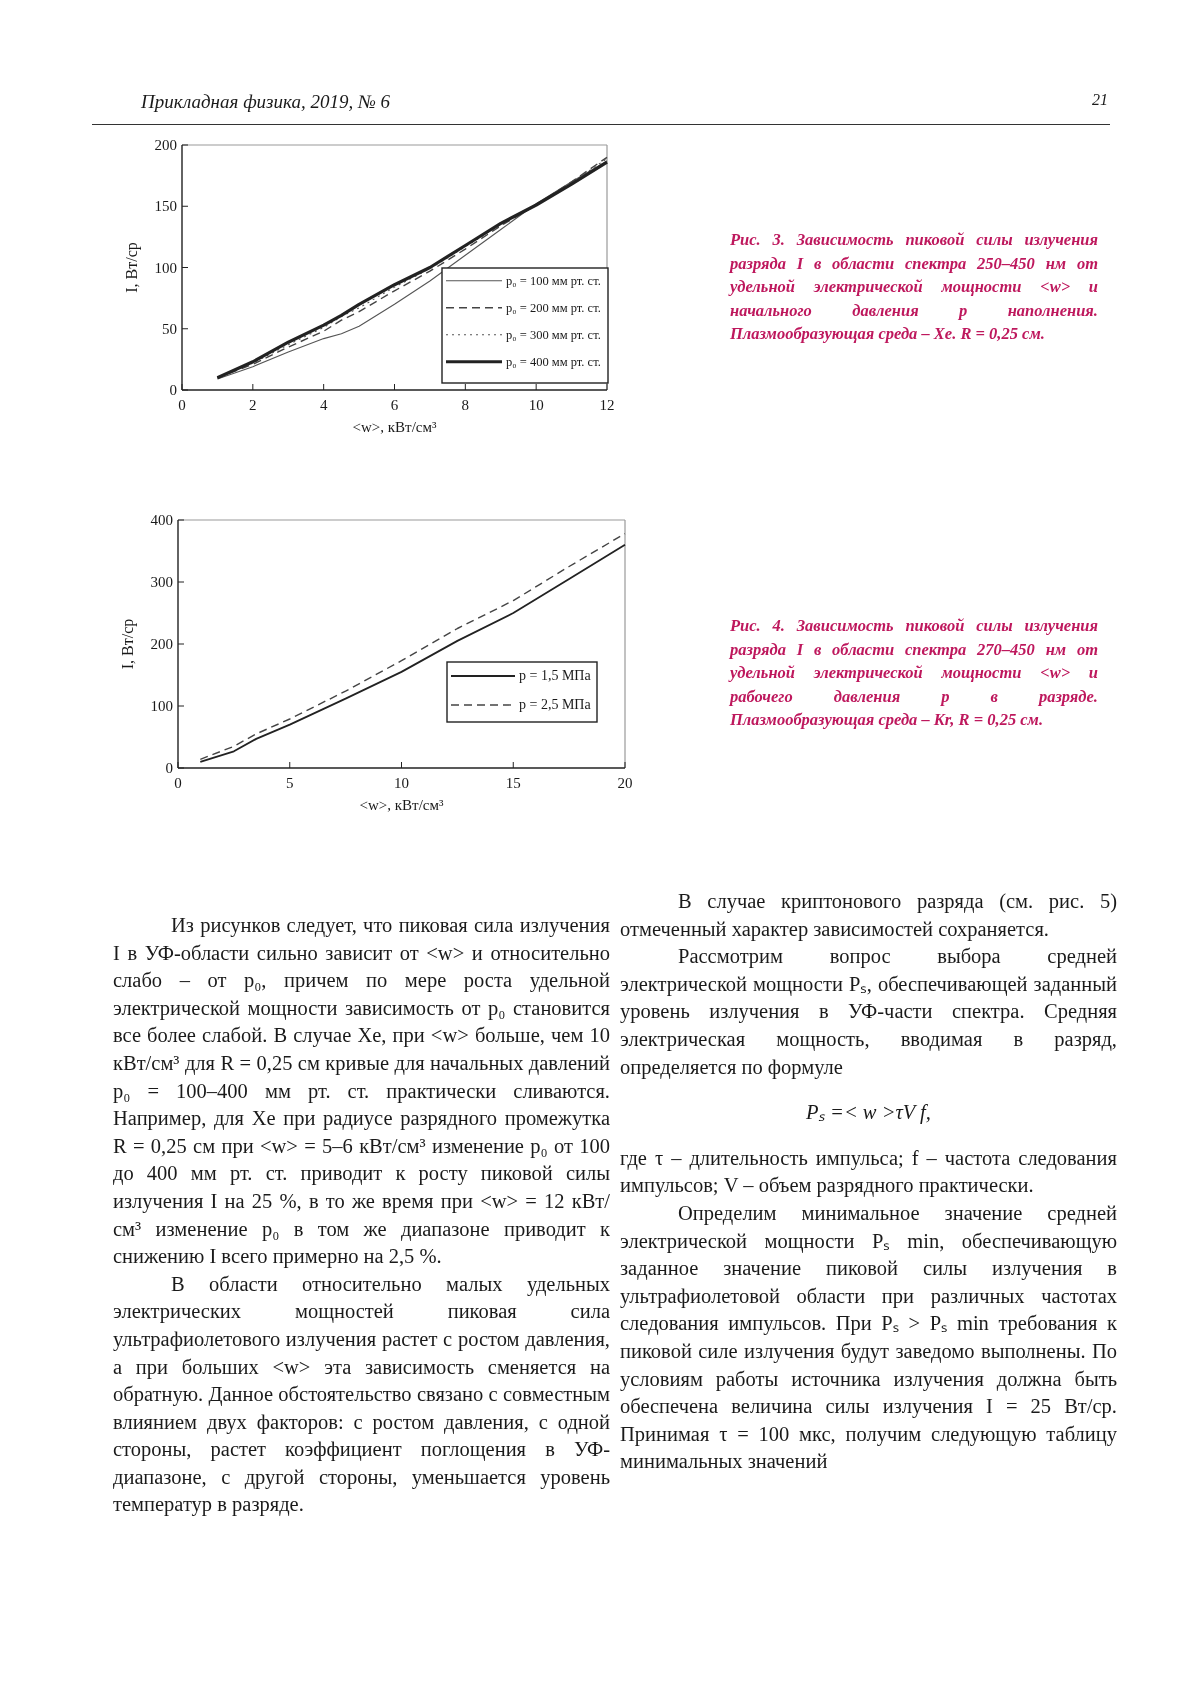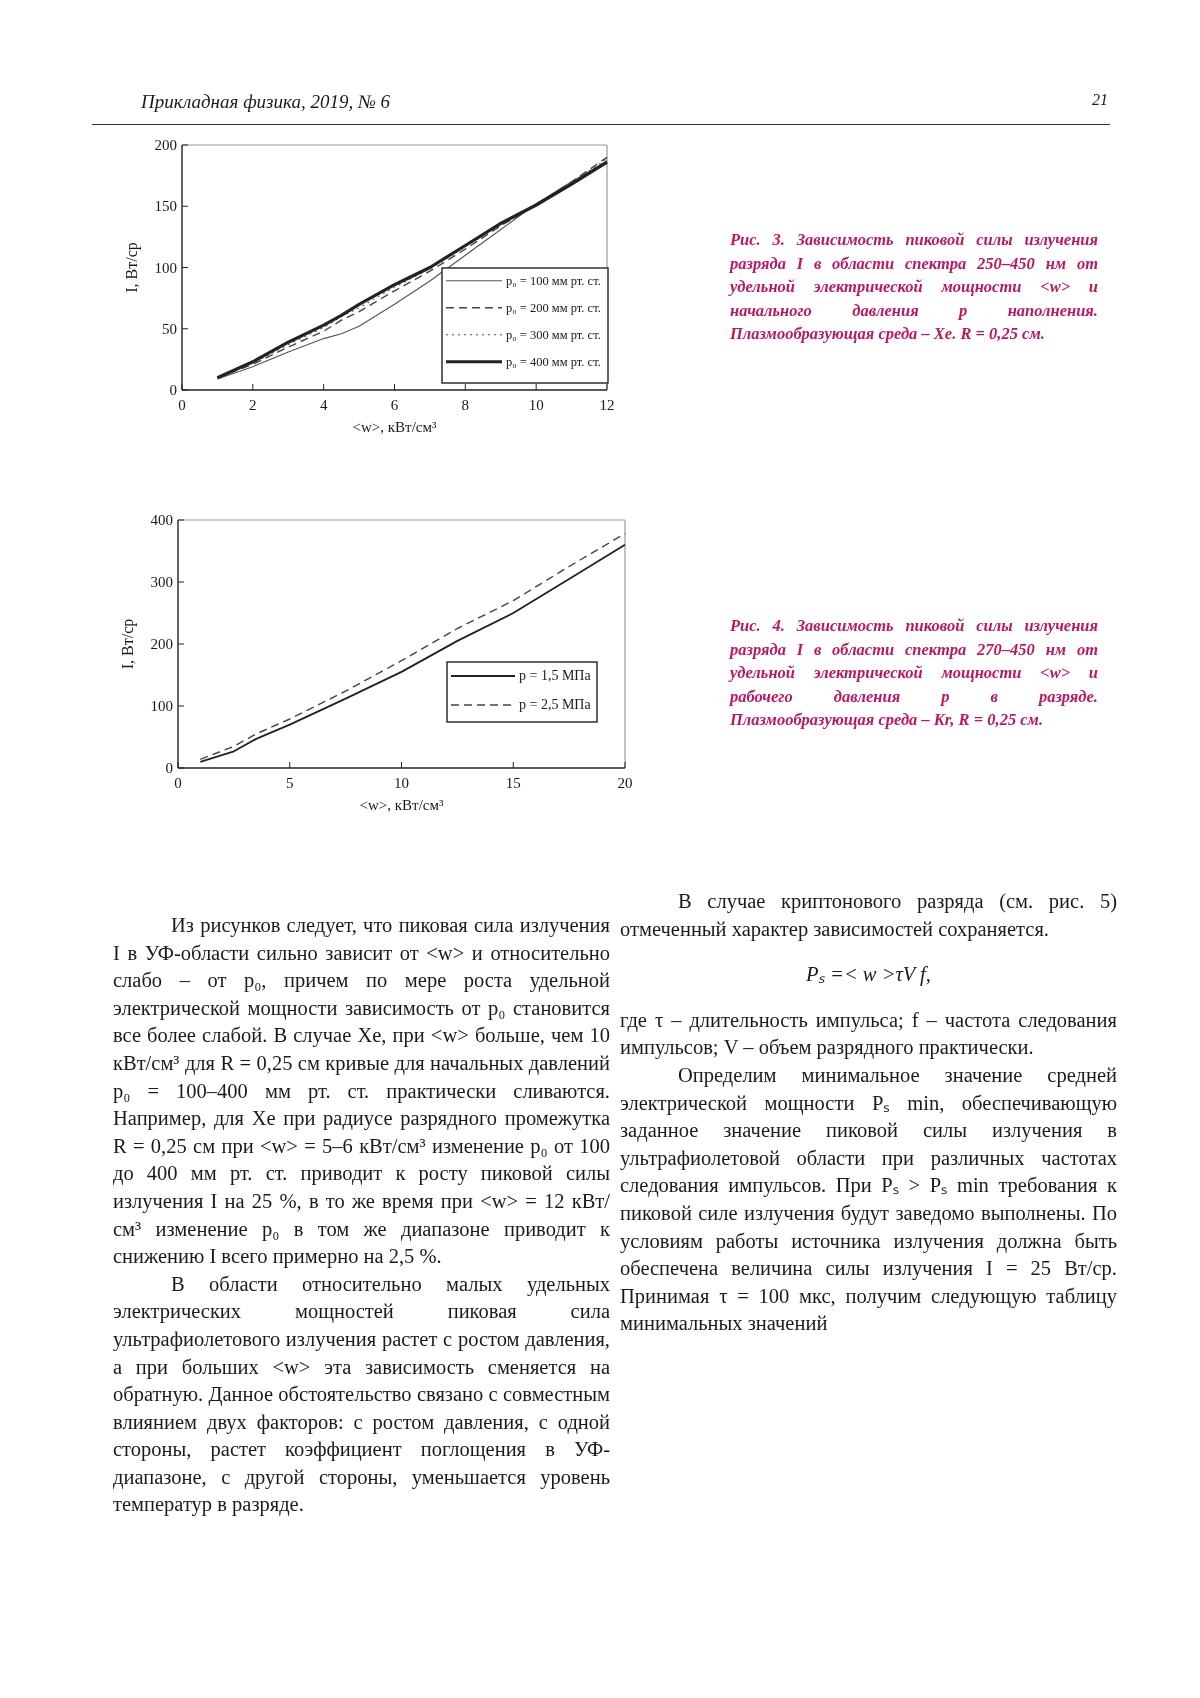--- a/index.html
+++ b/index.html
@@ -117,16 +117,17 @@
     </svg>
 </div>
 <div class="caption" style="left:730px; top:614px;">Рис. 4. Зависимость пиковой силы излучения разряда I в области спектра 270–450 нм от удельной электрической мощности &lt;w&gt; и рабочего давления p в разряде. Плазмообразующая среда – Kr, R = 0,25 см.</div>
 
 <div class="col col-left">
   <p class="indent">Из рисунков следует, что пиковая сила излучения I в УФ-области сильно зависит от &lt;w&gt; и относительно слабо – от p₀, причем по мере роста удельной электрической мощности зависимость от p₀ становится все более слабой. В случае Xe, при &lt;w&gt; больше, чем 10 кВт/см³ для R = 0,25 см кривые для начальных давлений p₀ = 100–400 мм рт. ст. практически сливаются. Например, для Xe при радиусе разрядного промежутка R = 0,25 см при &lt;w&gt; = 5–6 кВт/см³ изменение p₀ от 100 до 400 мм рт. ст. приводит к росту пиковой силы излучения I на 25 %, в то же время при &lt;w&gt; = 12 кВт/см³ изменение p₀ в том же диапазоне приводит к снижению I всего примерно на 2,5 %.</p>
   <p class="indent">В области относительно малых удельных электрических мощностей пиковая сила ультрафиолетового излучения растет с ростом давления, а при больших &lt;w&gt; эта зависимость сменяется на обратную. Данное обстоятельство связано с совместным влиянием двух факторов: с ростом давления, с одной стороны, растет коэффициент поглощения в УФ-диапазоне, с другой стороны, уменьшается уровень температур в разряде.</p>
 </div>
 <div class="col col-right">
   <p class="indent">В случае криптонового разряда (см. рис. 5) отмеченный характер зависимостей сохраняется.</p>
+  <p class="indent">Рассмотрим вопрос выбора средней электрической мощности Pₛ, обеспечивающей заданный уровень излучения в УФ-части спектра. Средняя электрическая мощность, вводимая в разряд, определяется по формуле</p>
   <p class="formula">Pₛ =&lt; w &gt;τV f,</p>
   <p>где τ – длительность импульса; f – частота следования импульсов; V – объем разрядного практически.</p>
   <p class="indent">Определим минимальное значение средней электрической мощности Pₛ min, обеспечивающую заданное значение пиковой силы излучения в ультрафиолетовой области при различных частотах следования импульсов. При Pₛ &gt; Pₛ min требования к пиковой силе излучения будут заведомо выполнены. По условиям работы источника излучения должна быть обеспечена величина силы излучения I = 25 Вт/ср. Принимая τ = 100 мкс, получим следующую таблицу минимальных значений</p>
 </div>
 
 </body></html>

